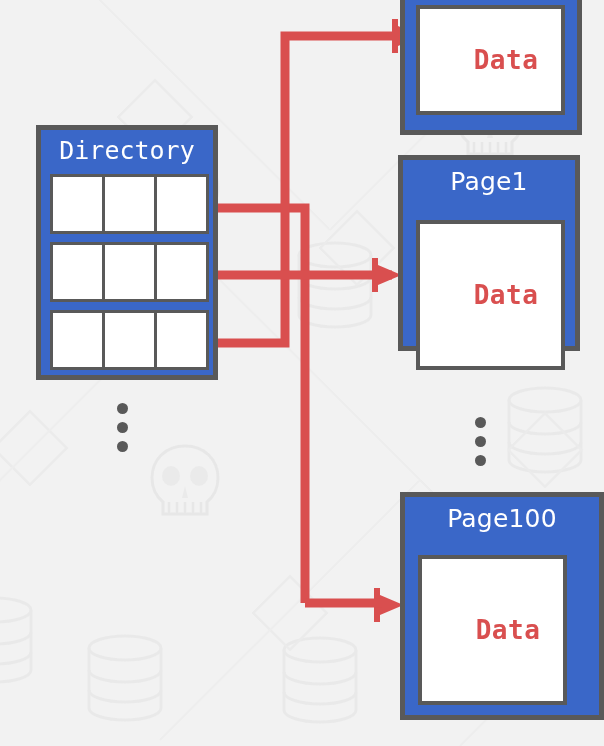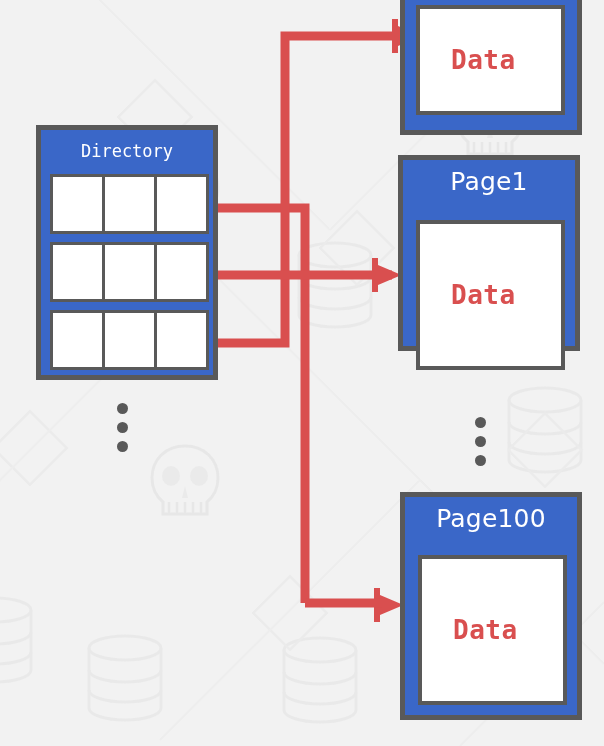--- a/index.html
+++ b/index.html
@@ -29,52 +29,52 @@
     font-size:25px;
     line-height:30px;
     letter-spacing:.2px;
     white-space:nowrap;
   }
   .inner{
     position:absolute;
     background:#ffffff;
     border:4px solid #595959;
     box-sizing:border-box;
-    display:flex;align-items:center;padding-left:31px;
+    display:flex;align-items:center;justify-content:center;padding-left:31px;
   }
   .inner .lbl{
     color:#d94f4f;
     font-family:"DejaVu Sans Mono",monospace;
     font-weight:bold;
     font-size:26px;
     letter-spacing:.5px;
   }
 
   
   #page0{left:400px;top:-62px;width:182px;height:197px;}
   #page0 .node-title{top:8px;}
   #page0 .inner{left:11px;top:62px;width:149px;height:110px;}
 
   
   #page1{left:398px;top:155px;width:182px;height:196px;}
   #page1 .node-title{top:7px;}
   #page1 .inner{left:13px;top:60px;width:149px;height:150px;}
 
   
-  #page100{left:400px;top:492px;width:182px;height:228px;}
+  #page100{left:400px;top:492px;width:204px;height:228px;}
   #page100 .node-title{top:7px;}
   #page100 .inner{left:13px;top:58px;width:149px;height:150px;}
 
   
   #directory{left:36px;top:125px;width:182px;height:255px;}
   #dir-title{
     position:absolute;left:0;right:0;top:6px;
     text-align:center;color:#fff;
     font-family:"DejaVu Sans Mono",monospace;
-    font-size:17px;line-height:30px;white-space:nowrap;
+    font-size:25px;line-height:30px;white-space:nowrap;
   }
   #dir-grid{
     position:absolute;left:9px;top:44px;width:156px;height:196px;
     display:grid;
     grid-template-columns:repeat(3,1fr);
     grid-template-rows:repeat(3,1fr);
     gap:8px 0px;
   }
   .dir-cell{
     background:#ffffff;

